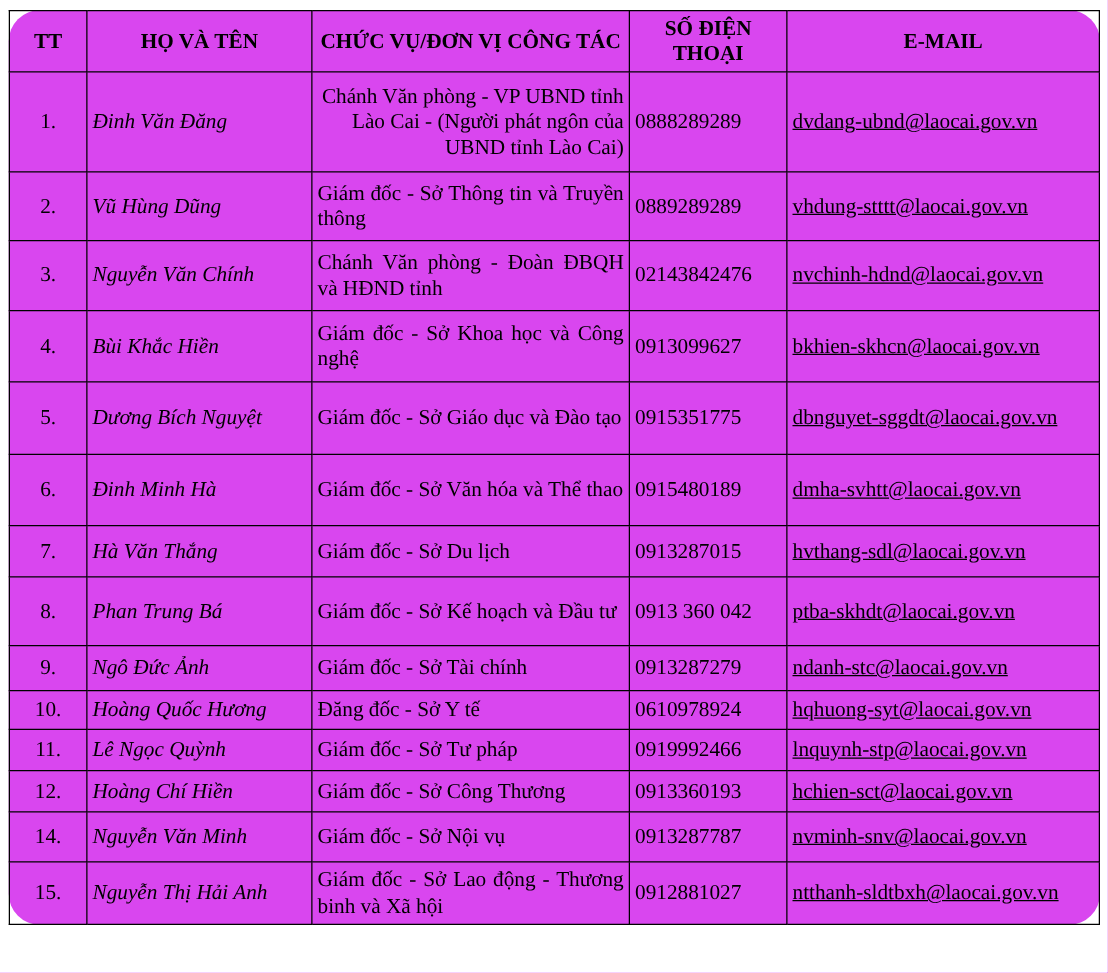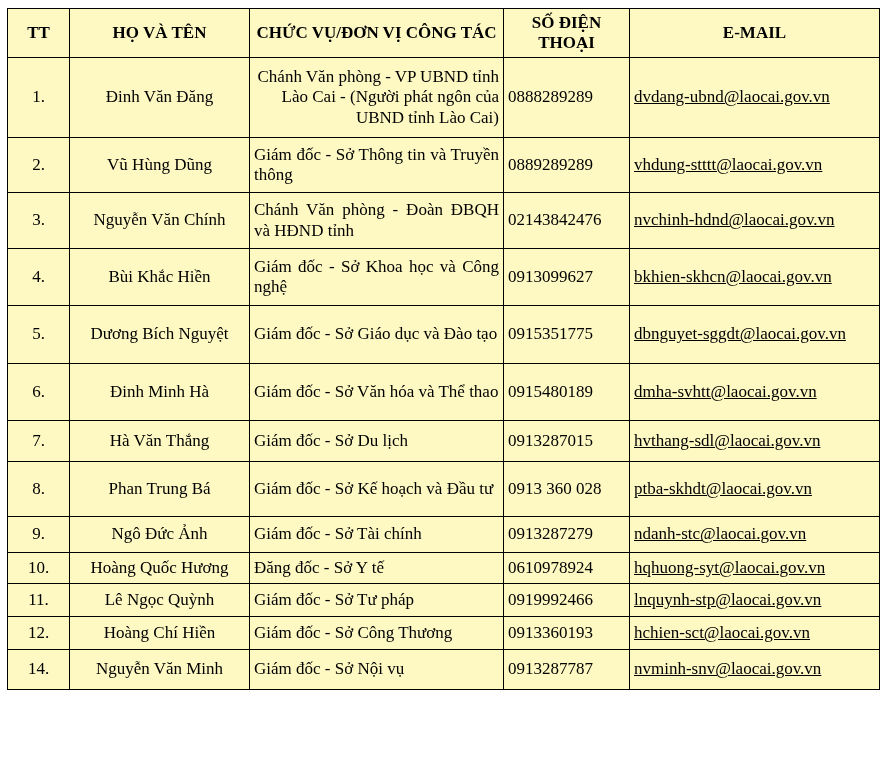--- a/index.html
+++ b/index.html
@@ -12,41 +12,42 @@
     height: 778px;
     overflow: hidden;
     font-family: "Liberation Serif", serif;
     color: #000000;
   }
   table.contact-table {
     border-collapse: collapse;
     table-layout: fixed;
     width: 872px;
     margin: 8px 0 0 7px;
-    background: #fef9c3;
+    background: #d946ef;
+    border-radius: 25px;
   }
   .contact-table th,
   .contact-table td {
     border: 1px solid #000000;
     font-size: 17px;
     line-height: 1.18;
     overflow: hidden;
     box-sizing: border-box;
     padding: 1px 4px;
   }
   .contact-table thead tr { height: 49px; }
   .contact-table th {
     font-weight: bold;
     text-align: center;
     vertical-align: middle;
     padding: 2px 3px;
   }
   .contact-table td { vertical-align: middle; }
   .col-tt    { text-align: center; }
-  .col-name  { text-align: center; padding-left: 7px; }
+  .col-name  { text-align: left; padding-left: 7px; font-style: italic; }
   .col-position {
     text-align: justify;
     padding: 1px 2px 1px 4px;
   }
   .col-phone { text-align: left; padding-left: 3px; padding-right: 2px; }
   .col-email { text-align: left; padding-left: 5px; text-decoration: underline; }
   .align-left { text-align: right; }
   .valign-top { vertical-align: top; }
 </style>
 </head>
@@ -123,21 +124,21 @@
     <td class="col-name">Hà Văn Thắng</td>
     <td class="col-position">Giám đốc - Sở Du lịch</td>
     <td class="col-phone">0913287015</td>
     <td class="col-email">hvthang-sdl@laocai.gov.vn</td>
   </tr>
 
   <tr style="height: 55px;">
     <td class="col-tt">8.</td>
     <td class="col-name">Phan Trung Bá</td>
     <td class="col-position">Giám đốc - Sở Kế hoạch và Đầu tư</td>
-    <td class="col-phone">0913 360 028</td>
+    <td class="col-phone">0913 360 042</td>
     <td class="col-email">ptba-skhdt@laocai.gov.vn</td>
   </tr>
 
   <tr style="height: 36px;">
     <td class="col-tt">9.</td>
     <td class="col-name">Ngô Đức Ảnh</td>
     <td class="col-position">Giám đốc - Sở Tài chính</td>
     <td class="col-phone">0913287279</td>
     <td class="col-email">ndanh-stc@laocai.gov.vn</td>
   </tr>
@@ -168,14 +169,21 @@
 
 
   <tr style="height: 40px;">
     <td class="col-tt">14.</td>
     <td class="col-name">Nguyễn Văn Minh</td>
     <td class="col-position">Giám đốc - Sở Nội vụ</td>
     <td class="col-phone">0913287787</td>
     <td class="col-email">nvminh-snv@laocai.gov.vn</td>
   </tr>
 
+  <tr style="height: 50px;">
+    <td class="col-tt">15.</td>
+    <td class="col-name">Nguyễn Thị Hải Anh</td>
+    <td class="col-position">Giám đốc - Sở Lao động - Thương binh và Xã hội</td>
+    <td class="col-phone">0912881027</td>
+    <td class="col-email">ntthanh-sldtbxh@laocai.gov.vn</td>
+  </tr>
 </tbody>
 </table>
 
 </body></html>

